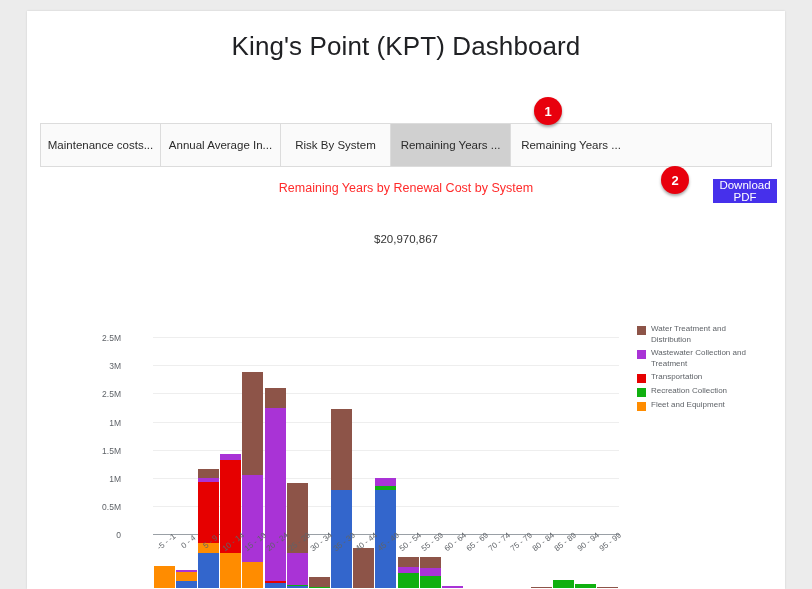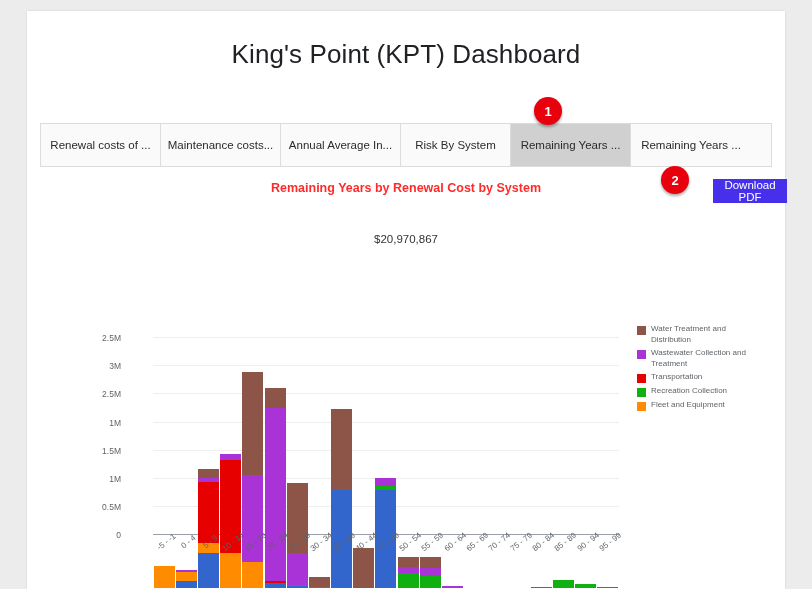--- a/index.html
+++ b/index.html
@@ -21,21 +21,21 @@
     height: 578px;
     background: #ffffff;
     box-shadow: 0 0 2px rgba(0,0,0,0.12);
   }
   .page-title {
     text-align: center;
     font-size: 26px;
     color: #202124;
     font-weight: 400;
     margin: 0;
-    padding-top: 28px;
+    padding-top: 20px;
     letter-spacing: 0.1px;
   }
   
   .tabbar {
     position: absolute;
     left: 13px;
     top: 112px;
     width: 732px;
     height: 44px;
     display: flex;
@@ -82,21 +82,21 @@
     box-shadow: 0 2px 3px rgba(0,0,0,0.35);
     z-index: 40;
   }
   #badge1 { left: 534px; top: 97px; }
   #badge2 { left: 661px; top: 166px; }
   
   .download-btn {
     position: absolute;
     left: 686px;
     top: 168px;
-    width: 74px;
+    width: 64px;
     height: 24px;
     background: #4630eb;
     color: #ffffff;
     font-size: 11.5px;
     display: flex;
     align-items: center;
     justify-content: center;
     border: none;
     cursor: pointer;
     z-index: 30;
@@ -104,21 +104,21 @@
   }
   
   .chart-title {
     position: absolute;
     left: 0;
     top: 170px;
     width: 758px;
     text-align: center;
     color: #ff2b2b;
     font-size: 12.5px;
-    font-weight: 700;
+    font-weight: 400;
     line-height: 15px;
   }
   .chart-total {
     position: absolute;
     left: 0;
     top: 222px;
     width: 758px;
     text-align: center;
     color: #333333;
     font-size: 11.5px;
@@ -242,23 +242,20 @@
   }
 </style>
 </head>
 <body>
 
 <div class="page-card">
 
   <h1 class="page-title">King's Point (KPT) Dashboard</h1>
 
   <div class="tabbar">
-    <div class="tab w1">
-      <span>Renewal costs of ...</span>
-    </div>
     <div class="tab w2">
       <span>Maintenance costs...</span>
     </div>
     <div class="tab w3">
       <span>Annual Average In...</span>
     </div>
     <div class="tab w4">
       <span>Risk By System</span>
     </div>
     <div class="tab w5 active">

